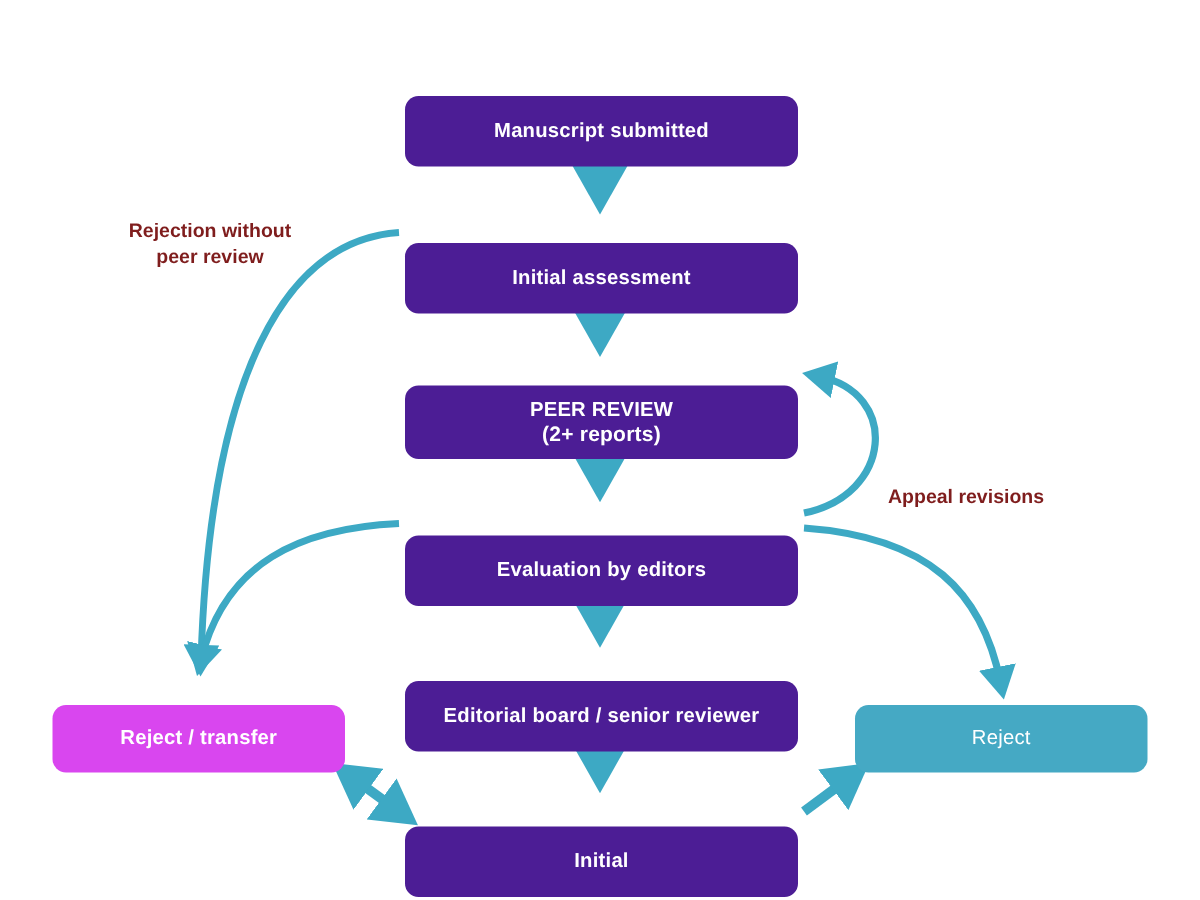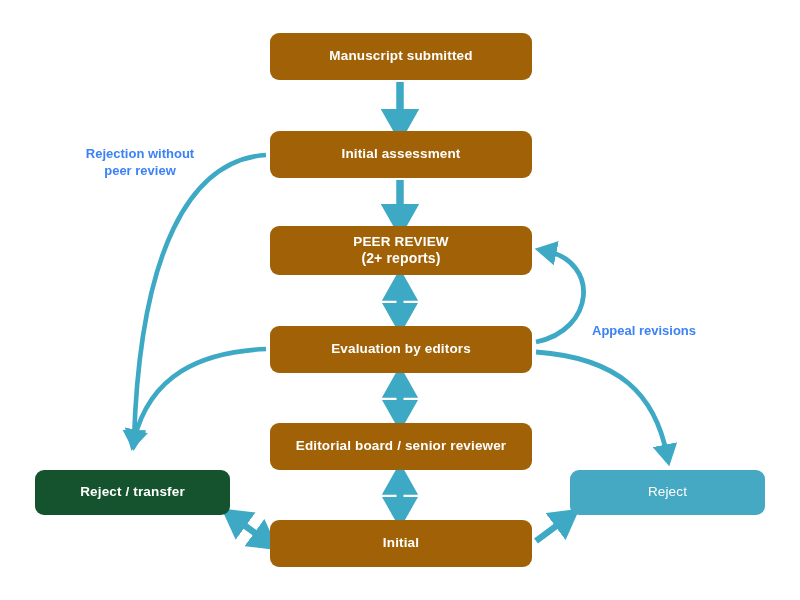--- a/index.html
+++ b/index.html
@@ -34,41 +34,41 @@
     align-items: center;
     justify-content: center;
     text-align: center;
     border-radius: 9px;
     color: #ffffff;
     font-weight: bold;
     letter-spacing: 0.15px;
     line-height: 1.22;
     z-index: 3;
   }
-  .node.primary   { background: #a16207; }
+  .node.primary   { background: #4c1d95; margin-top: 31px; }
   .node.accept    { background: #45a9c4; font-weight: normal; }
-  .node.reject    { background: #14532d; }
+  .node.reject    { background: #d946ef; }
   .node-label { display: block; font-size: 13.5px; }
   .node-sub   { display: block; font-size: 14px; font-weight: bold; }
 
   
   #node-submitted { left: 270px; top: 33px;  width: 262px; height: 47px; }
   #node-initial   { left: 270px; top: 131px; width: 262px; height: 47px; }
   #node-peer      { left: 270px; top: 226px; width: 262px; height: 49px; }
   #node-eval      { left: 270px; top: 326px; width: 262px; height: 47px; }
   #node-board     { left: 270px; top: 423px; width: 262px; height: 47px; }
   #node-appeal    { left: 270px; top: 520px; width: 262px; height: 47px; }
   #node-reject    { left: 35px;  top: 470px; width: 195px; height: 45px; }
   #node-accept    { left: 570px; top: 470px; width: 195px; height: 45px; }
 
   .edge-label {
     position: absolute;
     font-size: 13px;
     font-weight: bold;
-    color: #3b82f6;
+    color: #7f1d1d;
     line-height: 1.3;
     z-index: 4;
     white-space: pre-line;
   }
   #label-rejection { left: 50px;  top: 146px; width: 180px; text-align: center; }
   #label-revisions { left: 592px; top: 323px; width: 170px; text-align: left; }
 </style>
 </head>
 <body>
 

